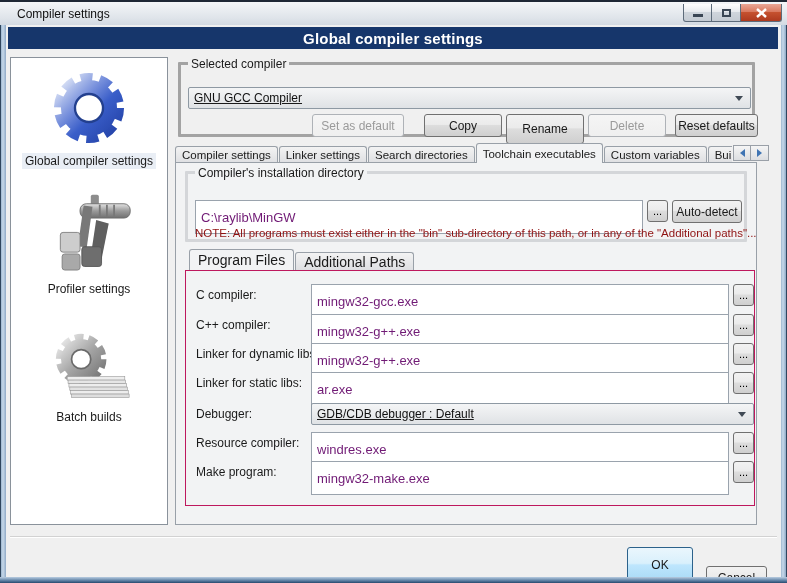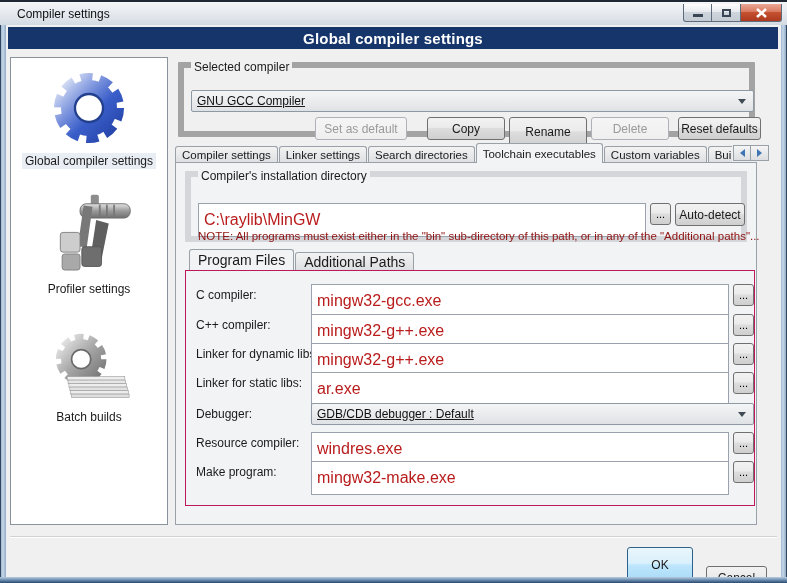--- a/index.html
+++ b/index.html
@@ -38,38 +38,38 @@
   .header-title { color:#ffffff; font-size:15px; font-weight:bold; letter-spacing:0.2px; }
 
   
   .sidebar { position:absolute; left:10px; top:57px; width:158px; height:468px;
     background:#ffffff; border:1px solid #8a929b; display:flex; flex-direction:column; align-items:center; }
   .side-item { display:flex; flex-direction:column; align-items:center; }
   .side-label { font-size:12px; color:#1a1a1a; padding:1px 3px; margin-top:2px; white-space:nowrap; }
   .side-item.selected .side-label { background:#e9eef5; }
 
   
-  .groupbox { position:absolute; border:6px solid #a3a3a3; border-radius:1px; }
+  .groupbox { position:absolute; border:3px solid #a3a3a3; border-radius:1px; }
   .group-label { position:absolute; top:-8px; left:7px; background:#f0f0f0; padding:0 3px; font-size:12px; white-space:nowrap; }
 
   
   .btn { font-family:"Liberation Sans", sans-serif; font-size:12px; color:#1a1a1a;
     border:1px solid #707070; border-radius:3px;
     background:linear-gradient(to bottom,#f2f2f2,#ebebeb 45%,#dddddd 50%,#cfcfcf); cursor:default; }
   .btn.disabled { color:#9a9a9a; border-color:#aeb2b7;
     background:linear-gradient(to bottom,#f5f5f5,#efefef); }
   .btn.default { border-color:#2c628b;
     background:linear-gradient(to bottom,#eaf6fd,#d9f0fc 45%,#bee6fd 50%,#a7d9f5); }
   .dots { position:absolute; width:21px; height:22px; font-size:11px; line-height:10px;
     border:1px solid #707070; border-radius:3px;
     background:linear-gradient(to bottom,#f2f2f2,#ebebeb 45%,#dddddd 50%,#cfcfcf); }
 
   
   .tinput { position:absolute; height:22px; border:1px solid #9aa3ad; background:#ffffff;
-    font-family:"Liberation Sans", sans-serif; font-size:16px; color:#b91c1c; padding:16px 5px; }
+    font-family:"Liberation Sans", sans-serif; font-size:13px; color:#701a75; padding:16px 5px; }
   .combo { position:absolute; height:22px; border:1px solid #8e99a3; border-radius:2px;
     background:linear-gradient(to bottom,#f4f5f6,#e8eaec 60%,#dfe2e5);
     display:flex; align-items:center; padding:0 5px;text-decoration:underline; }
   .combo .combo-text { flex:1; font-size:12px; color:#101010; white-space:nowrap; overflow:hidden; }
   .combo-arrow { width:0; height:0; border-left:4px solid transparent; border-right:4px solid transparent;
     border-top:5px solid #404a55; margin-right:2px; }
 
   
   .tabstrip { position:absolute; left:175px; top:143px; width:557px; height:20px;
     display:flex; align-items:flex-end; overflow:hidden; }

